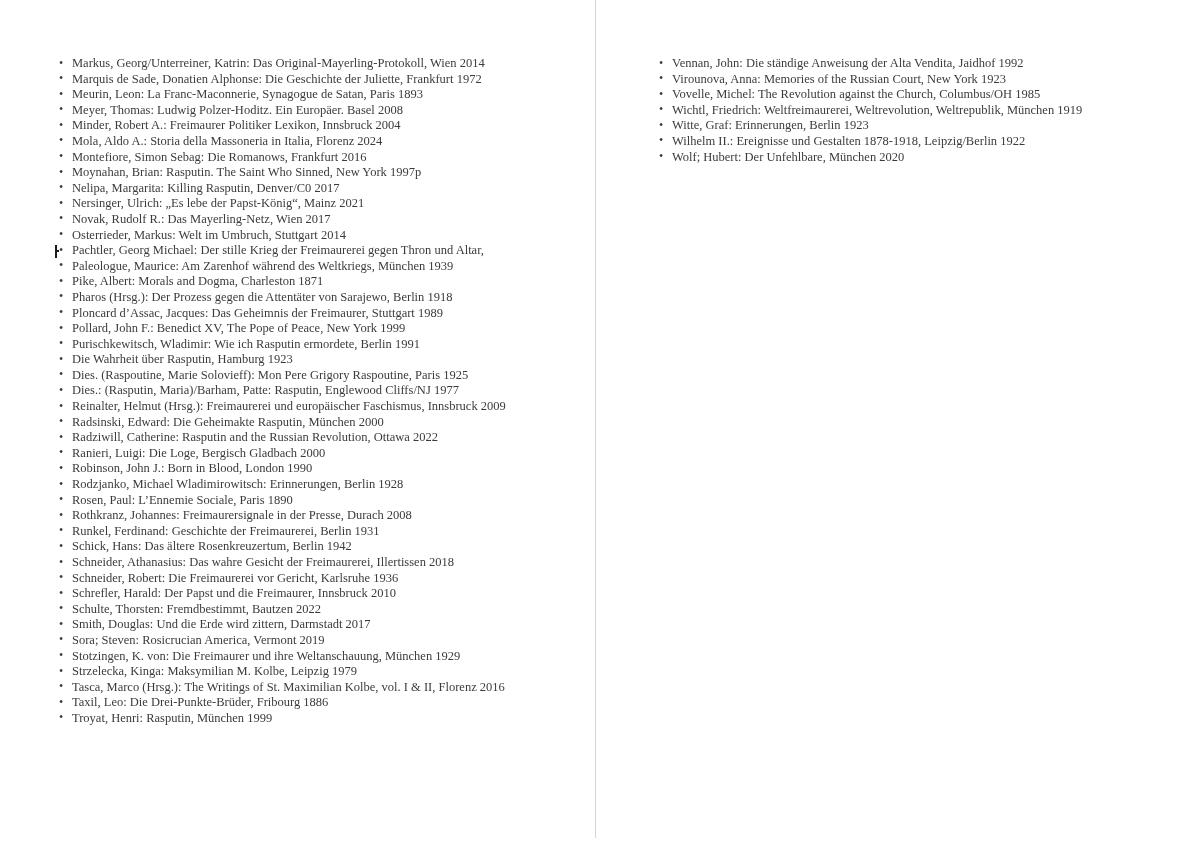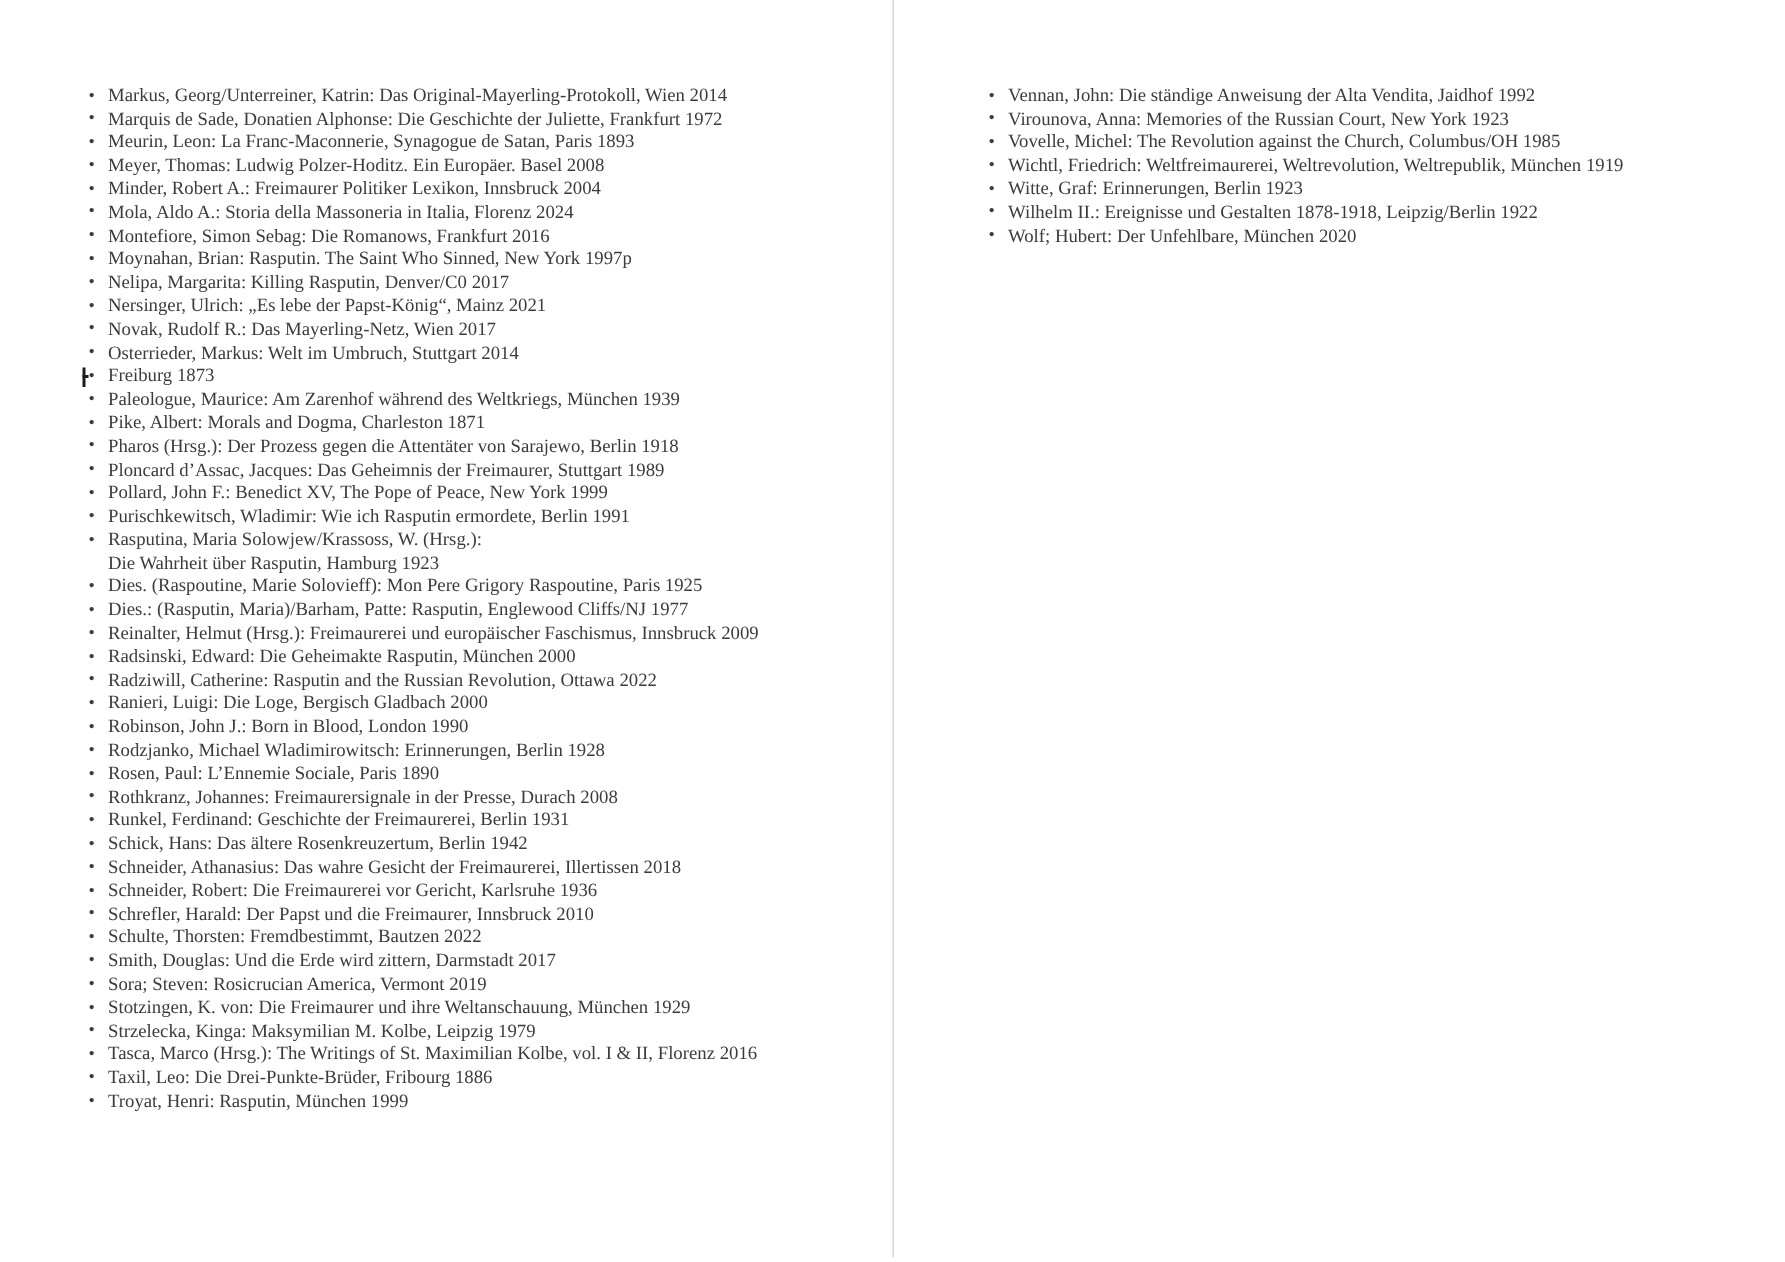--- a/index.html
+++ b/index.html
@@ -123,21 +123,21 @@
           <span class="bullet">•</span>
           <div class="line">Novak, Rudolf R.: Das Mayerling-Netz, Wien 2017</div>
         </div>
         <div class="entry" style="color: rgb(59, 59, 59);">
           <span class="bullet">•</span>
           <div class="line">Osterrieder, Markus: Welt im Umbruch, Stuttgart 2014</div>
         </div>
         <div class="entry" style="color: rgb(59, 59, 59);">
           <span class="text-cursor" style="background: rgb(28, 28, 28);"></span>
           <span class="bullet">•</span>
-          <div class="line">Freiburg 1873</div>
+          <div class="line">Pachtler, Georg Michael: Der stille Krieg der Freimaurerei gegen Thron und Altar,</div>
         </div>
         <div class="entry" style="color: rgb(59, 59, 59);">
           <span class="bullet">•</span>
           <div class="line">Paleologue, Maurice: Am Zarenhof während des Weltkriegs, München 1939</div>
         </div>
         <div class="entry" style="color: rgb(59, 59, 59);">
           <span class="bullet">•</span>
           <div class="line">Pike, Albert: Morals and Dogma, Charleston 1871</div>
         </div>
         <div class="entry" style="color: rgb(59, 59, 59);">
@@ -151,21 +151,20 @@
         <div class="entry" style="color: rgb(59, 59, 59);">
           <span class="bullet">•</span>
           <div class="line">Pollard, John F.: Benedict XV, The Pope of Peace, New York 1999</div>
         </div>
         <div class="entry" style="color: rgb(59, 59, 59);">
           <span class="bullet">•</span>
           <div class="line">Purischkewitsch, Wladimir: Wie ich Rasputin ermordete, Berlin 1991</div>
         </div>
         <div class="entry" style="color: rgb(59, 59, 59);">
           <span class="bullet">•</span>
-          <div class="line">Rasputina, Maria Solowjew/Krassoss, W. (Hrsg.):</div>
           <div class="line">Die Wahrheit über Rasputin, Hamburg 1923</div>
         </div>
         <div class="entry" style="color: rgb(59, 59, 59);">
           <span class="bullet">•</span>
           <div class="line">Dies. (Raspoutine, Marie Solovieff): Mon Pere Grigory Raspoutine, Paris 1925</div>
         </div>
         <div class="entry" style="color: rgb(59, 59, 59);">
           <span class="bullet">•</span>
           <div class="line">Dies.: (Rasputin, Maria)/Barham, Patte: Rasputin, Englewood Cliffs/NJ 1977</div>
         </div>

